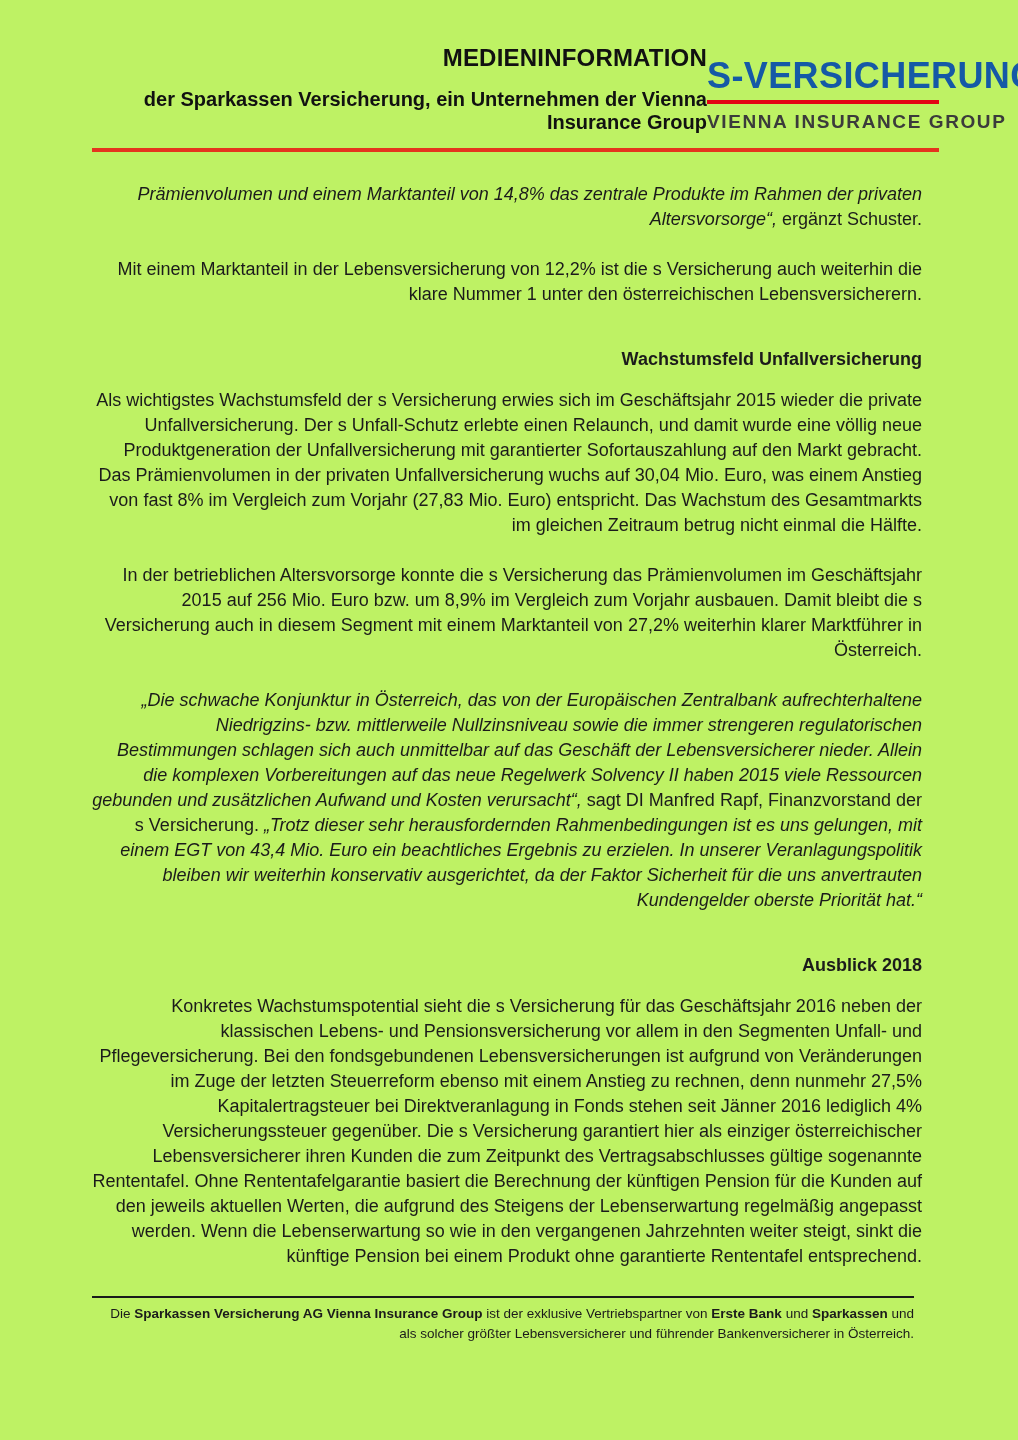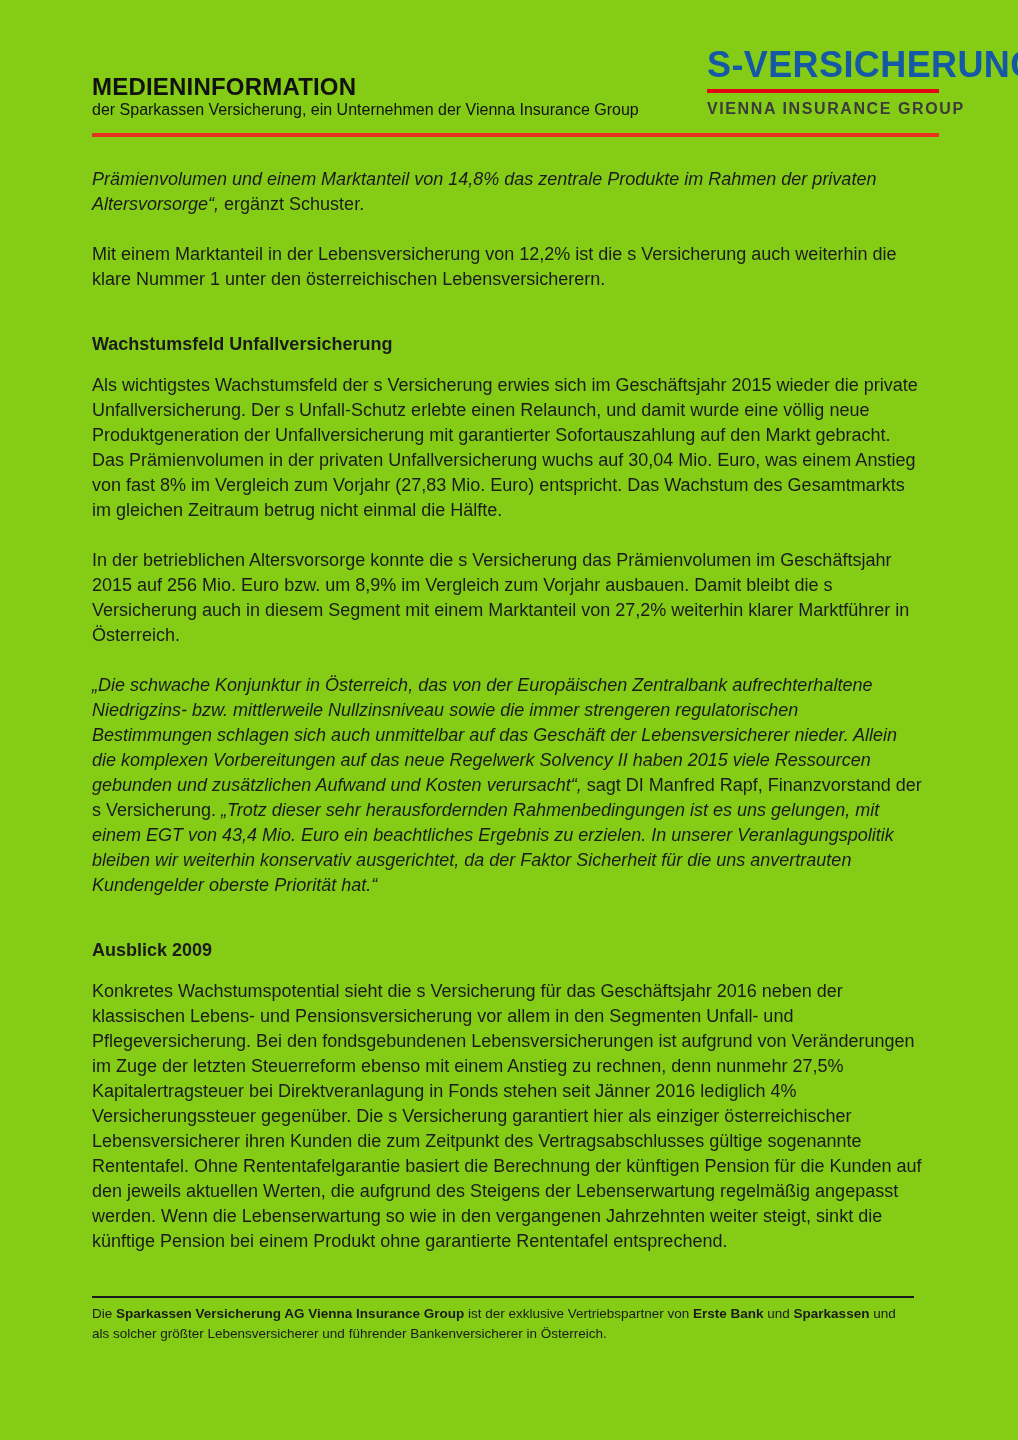--- a/index.html
+++ b/index.html
@@ -4,43 +4,44 @@
 <style>
   html, body {
     margin: 0;
     padding: 0;
     background: #ffffff;
   }
   .page {
     position: relative;
     width: 1018px;
     height: 1440px;
-    background: #84cc16;
+    background: #bef264;
     font-family: "Liberation Sans", "DejaVu Sans", sans-serif;
     color: #1b1b1b;
     overflow: hidden;
+    text-align: right;
   }
   .header {
     display: flex;
     justify-content: space-between;
     align-items: flex-end;
     margin: 44px 79px 0 92px;
   }
   .header-left { flex: 1; }
   .page-title {
     margin: 0;
     font-size: 24px;
     font-weight: bold;
     letter-spacing: 0.2px;
     color: #111111;
   }
   .page-subtitle {
-    margin-top: 0;
-    font-size: 16px;
-    font-weight: normal;
+    margin-top: 16px;
+    font-size: 20px;
+    font-weight: bold;
     color: #111111;
   }
   .logo {
     width: 232px;
     flex: 0 0 auto;
     padding-bottom: 1px;
   }
   .logo-primary {
     font-size: 36px;
     font-weight: bold;
@@ -48,21 +49,21 @@
     color: #1559a6;
     white-space: nowrap;
   }
   .logo-underline {
     height: 4px;
     background: #e30613;
     margin-top: 3px;
   }
   .logo-secondary {
     margin-top: 7px;
-    font-size: 16px;
+    font-size: 19px;
     font-weight: bold;
     letter-spacing: 1.6px;
     color: #3b3b3b;
     white-space: nowrap;
   }
   .red-rule {
     height: 4px;
     background: #e5341e;
     margin: 14px 79px 0 92px;
   }
@@ -123,21 +124,21 @@
 
     <p>Mit einem Marktanteil in der Lebensversicherung von 12,2% ist die s Versicherung auch weiterhin die klare Nummer 1 unter den österreichischen Lebensversicherern.</p>
 
     <h2>Wachstumsfeld Unfallversicherung</h2>
     <p>Als wichtigstes Wachstumsfeld der s Versicherung erwies sich im Geschäftsjahr 2015 wieder die private Unfallversicherung. Der s Unfall-Schutz erlebte einen Relaunch, und damit wurde eine völlig neue Produktgeneration der Unfallversicherung mit garantierter Sofortauszahlung auf den Markt gebracht. Das Prämienvolumen in der privaten Unfallversicherung wuchs auf 30,04 Mio. Euro, was einem Anstieg von fast 8% im Vergleich zum Vorjahr (27,83 Mio. Euro) entspricht. Das Wachstum des Gesamtmarkts im gleichen Zeitraum betrug nicht einmal die Hälfte.</p>
 
     <p>In der betrieblichen Altersvorsorge konnte die s Versicherung das Prämienvolumen im Geschäftsjahr 2015 auf 256 Mio. Euro bzw. um 8,9% im Vergleich zum Vorjahr ausbauen. Damit bleibt die s Versicherung auch in diesem Segment mit einem Marktanteil von 27,2% weiterhin klarer Marktführer in Österreich.</p>
 
     <p><span class="i">„Die schwache Konjunktur in Österreich, das von der Europäischen Zentralbank aufrechterhaltene Niedrigzins- bzw. mittlerweile Nullzinsniveau sowie die immer strengeren regulatorischen Bestimmungen schlagen sich auch unmittelbar auf das Geschäft der Lebensversicherer nieder. Allein die komplexen Vorbereitungen auf das neue Regelwerk Solvency II haben 2015 viele Ressourcen gebunden und zusätzlichen Aufwand und Kosten verursacht“, </span><span>sagt DI Manfred Rapf, Finanzvorstand der s Versicherung. </span><span class="i">„Trotz dieser sehr herausfordernden Rahmenbedingungen ist es uns gelungen, mit einem EGT von 43,4 Mio. Euro ein beachtliches Ergebnis zu erzielen. In unserer Veranlagungspolitik bleiben wir weiterhin konservativ ausgerichtet, da der Faktor Sicherheit für die uns anvertrauten Kundengelder oberste Priorität hat.“</span></p>
 
-    <h2>Ausblick 2009</h2>
+    <h2>Ausblick 2018</h2>
     <p>Konkretes Wachstumspotential sieht die s Versicherung für das Geschäftsjahr 2016 neben der klassischen Lebens- und Pensionsversicherung vor allem in den Segmenten Unfall- und Pflegeversicherung. Bei den fondsgebundenen Lebensversicherungen ist aufgrund von Veränderungen im Zuge der letzten Steuerreform ebenso mit einem Anstieg zu rechnen, denn nunmehr 27,5% Kapitalertragsteuer bei Direktveranlagung in Fonds stehen seit Jänner 2016 lediglich 4% Versicherungssteuer gegenüber. Die s Versicherung garantiert hier als einziger österreichischer Lebensversicherer ihren Kunden die zum Zeitpunkt des Vertragsabschlusses gültige sogenannte Rententafel. Ohne Rententafelgarantie basiert die Berechnung der künftigen Pension für die Kunden auf den jeweils aktuellen Werten, die aufgrund des Steigens der Lebenserwartung regelmäßig angepasst werden. Wenn die Lebenserwartung so wie in den vergangenen Jahrzehnten weiter steigt, sinkt die künftige Pension bei einem Produkt ohne garantierte Rententafel entsprechend.</p>
 
   </div>
 
   <div class="footer">
     <div class="footer-rule"></div>
     <p class="footer-text"><span>Die </span><strong>Sparkassen Versicherung AG Vienna Insurance Group</strong><span> ist der exklusive Vertriebspartner von </span><strong>Erste Bank</strong><span> und </span><strong>Sparkassen</strong><span> und als solcher größter Lebensversicherer und führender Bankenversicherer in Österreich.</span></p>
   </div>
 
 </div>

